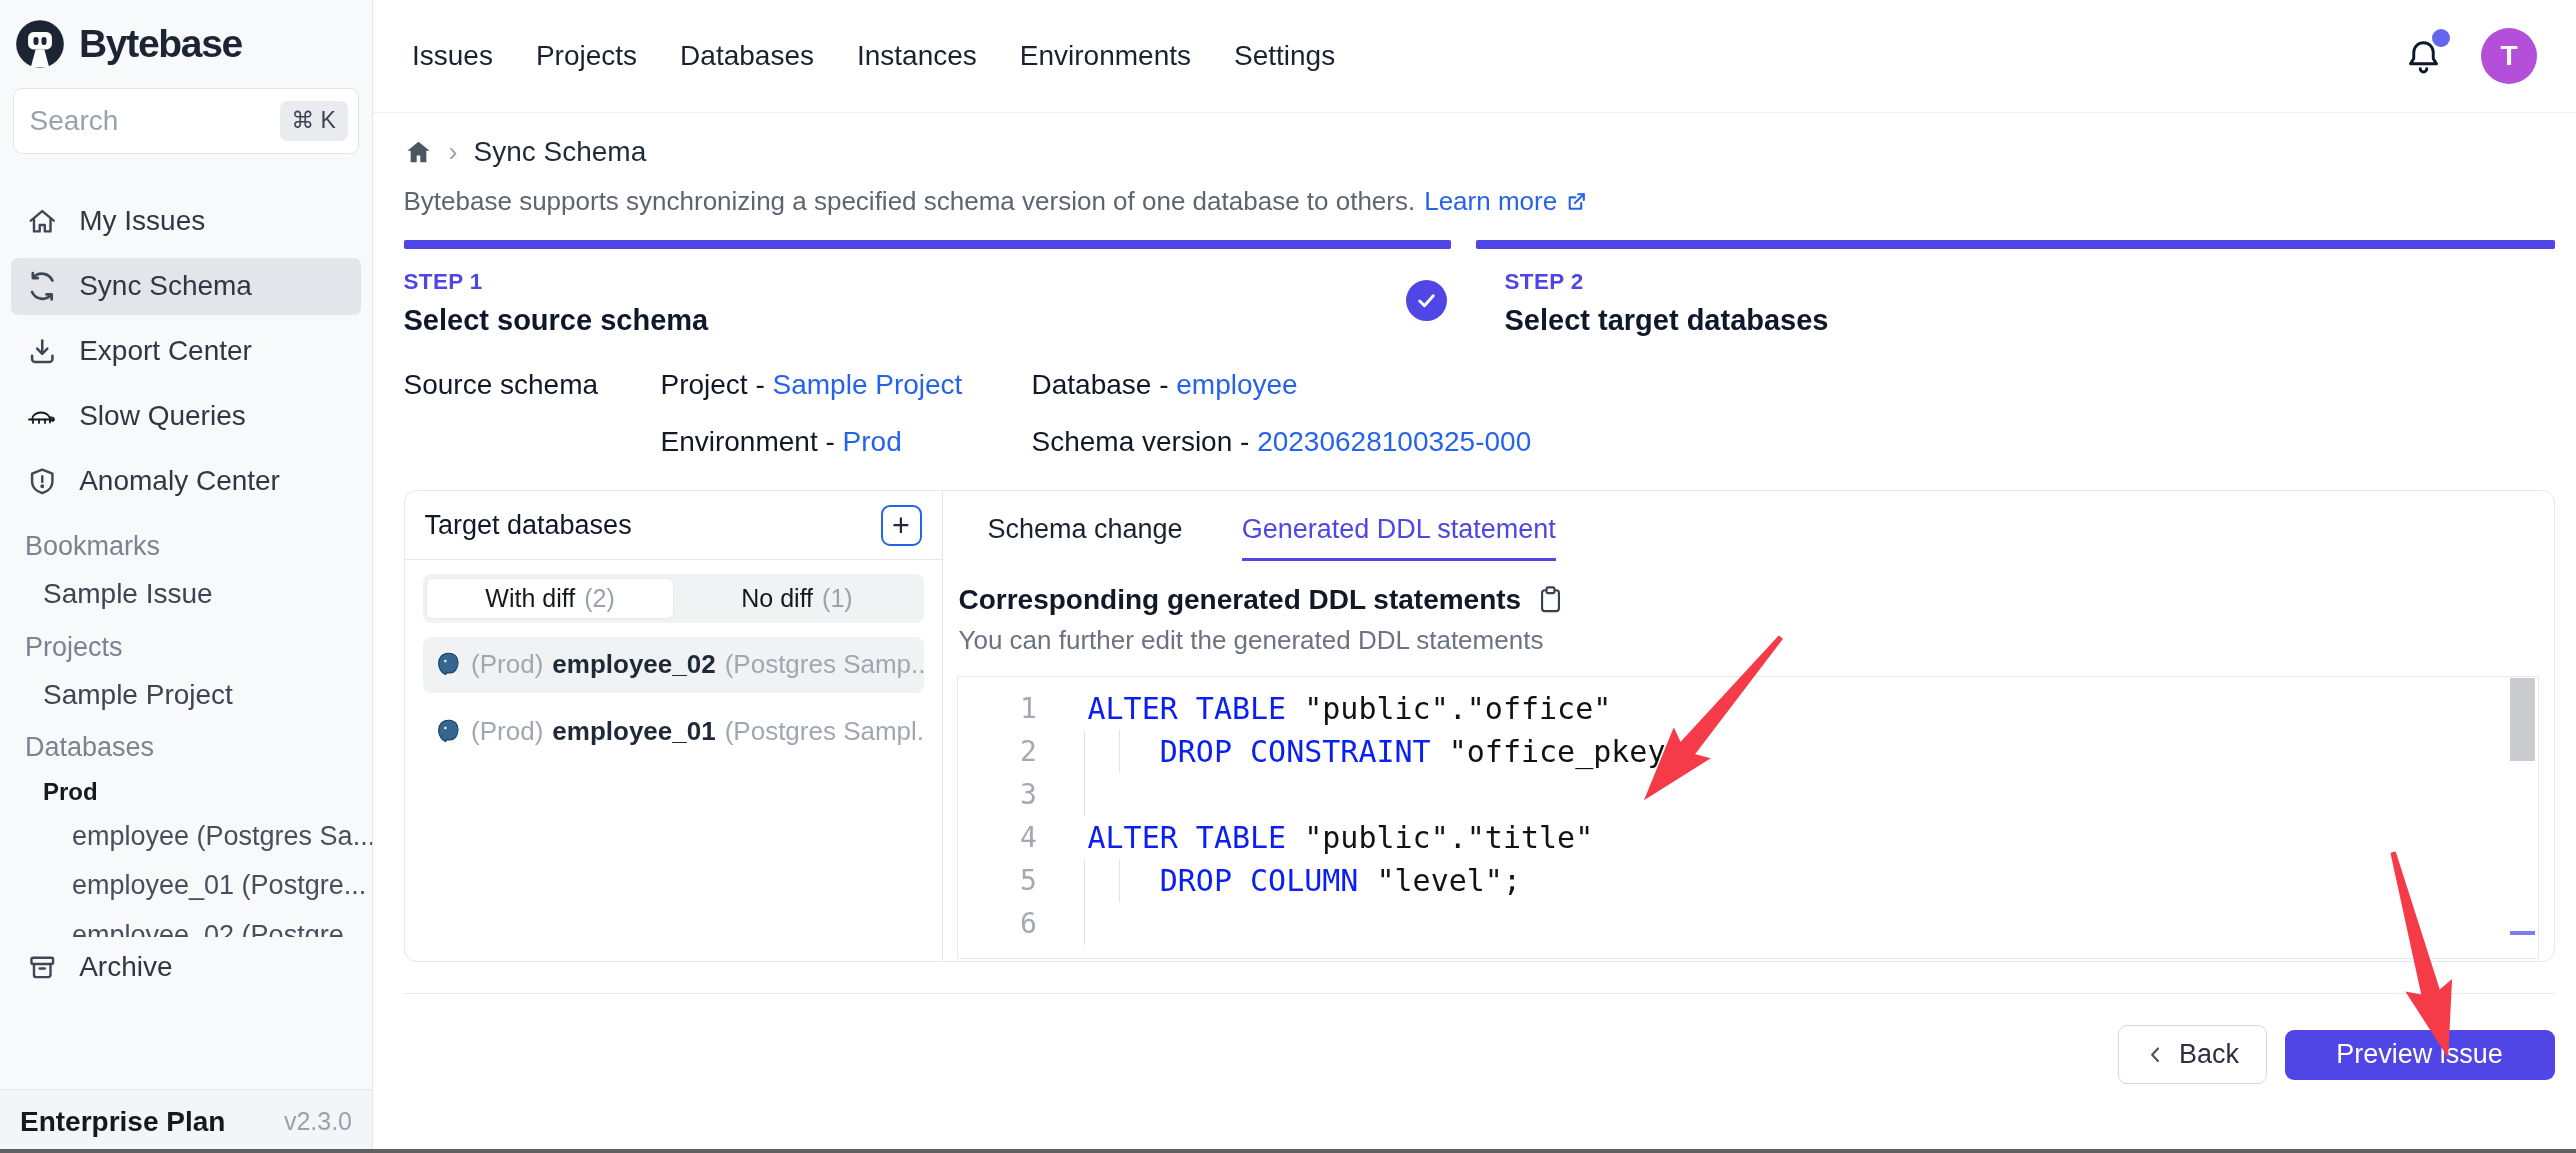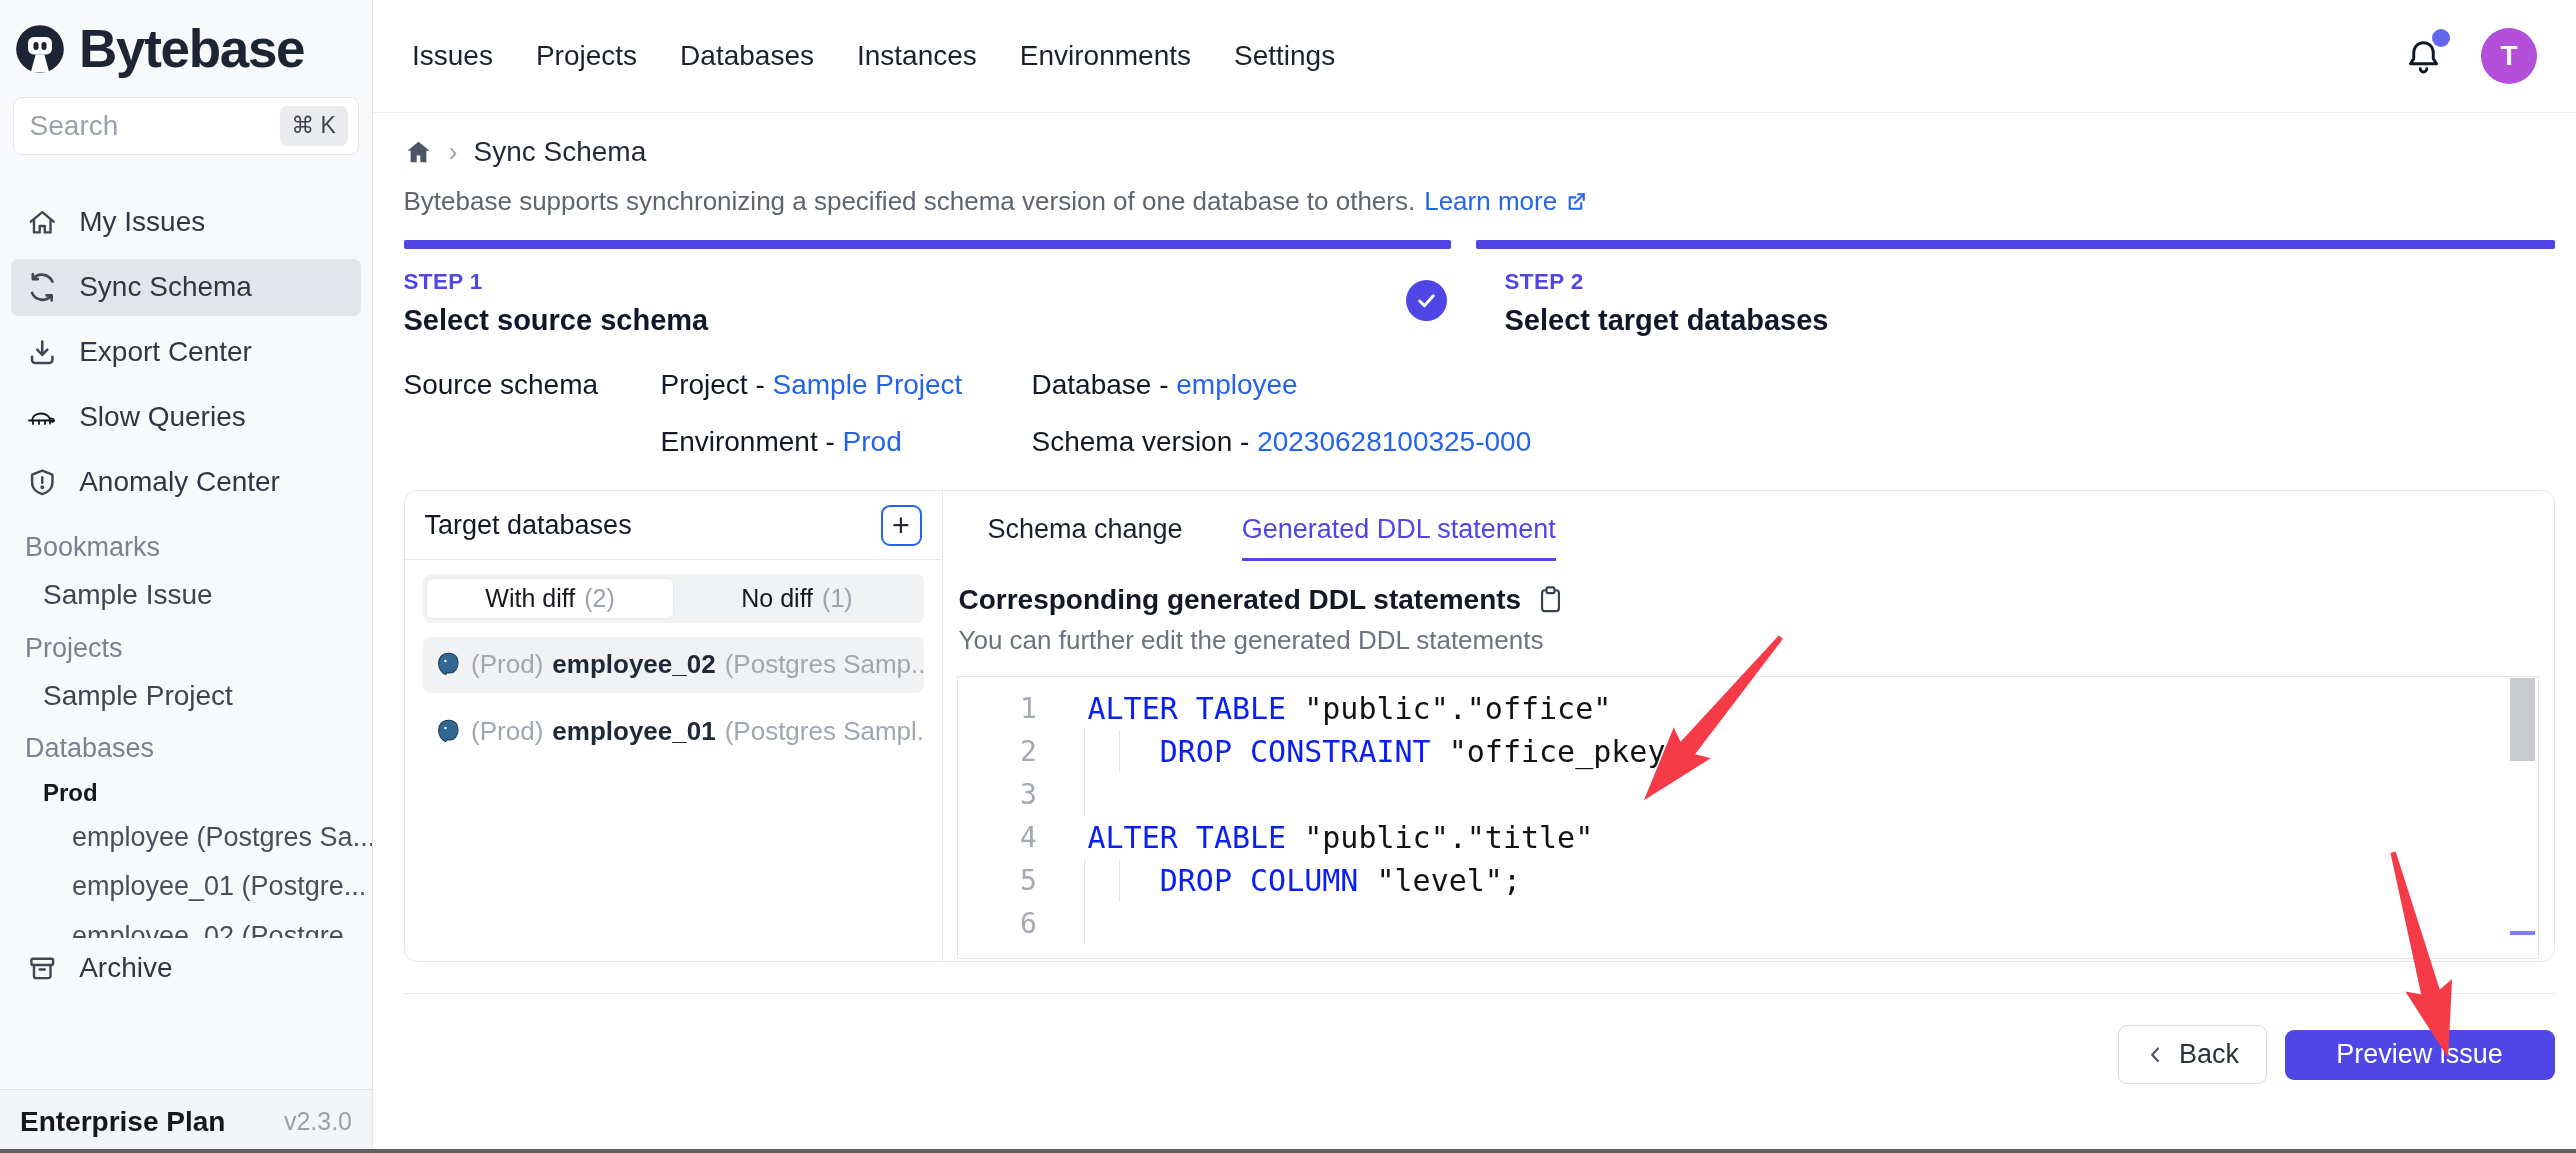--- a/index.html
+++ b/index.html
@@ -8,22 +8,22 @@
   :root{
     --accent:#4F46E5; --link:#2563EB; --kw:#0A1FF0; --arrow:#F43B47;
     --avatar:#B44FD9; --dot:#6466F0;
   }
   svg{display:block}
 
   
   .sidebar{position:absolute;left:0;top:0;bottom:0;width:373px;box-sizing:border-box;
     background:#f8f9fb;border-right:0.9px solid #e4e6ea;display:flex;flex-direction:column;}
   .logo-row{display:flex;align-items:center;gap:12.6px;padding:18px 14.4px 7.2px 14.4px;}
-  .brand{font-size:53px;font-weight:800;color:#1d2433;letter-spacing:-1.3px;}
-  .search{margin:10.8px 12.6px 0 12.6px;height:58px;background:#fff;border:0.9px solid #e2e4e9;border-radius:9px;
+  .brand{font-size:39px;font-weight:800;color:#1d2433;letter-spacing:-1.3px;}
+  .search{margin:10.8px 12.6px 0 12.6px;height:66px;background:#fff;border:0.9px solid #e2e4e9;border-radius:9px;
     display:flex;align-items:center;padding:0 10.8px 0 16px;gap:9px;box-sizing:border-box;}
   .search-ph{flex:1;font-size:28px;color:#9aa1ad;}
   .kbd{background:#e9ebef;border-radius:7.2px;padding:6.3px 11.7px;font-size:23px;color:#3d4452;}
   .menu{margin:39px 10.8px 0 10.8px;display:flex;flex-direction:column;gap:8px;}
   .menu-item{height:57px;border-radius:7.2px;display:flex;align-items:center;gap:20px;padding:0 14.4px;
     font-size:28px;color:#2f3744;}
   .menu-item.active{background:#e3e5ea;}
   .micon{width:34px;display:flex;justify-content:center;color:#3f4754;}
   .sec-title{margin:21.5px 0 0 25px;font-size:27px;color:#7b8290;}
   .sec-item{margin:16px 0 0 43px;font-size:28px;color:#3d4452;}

